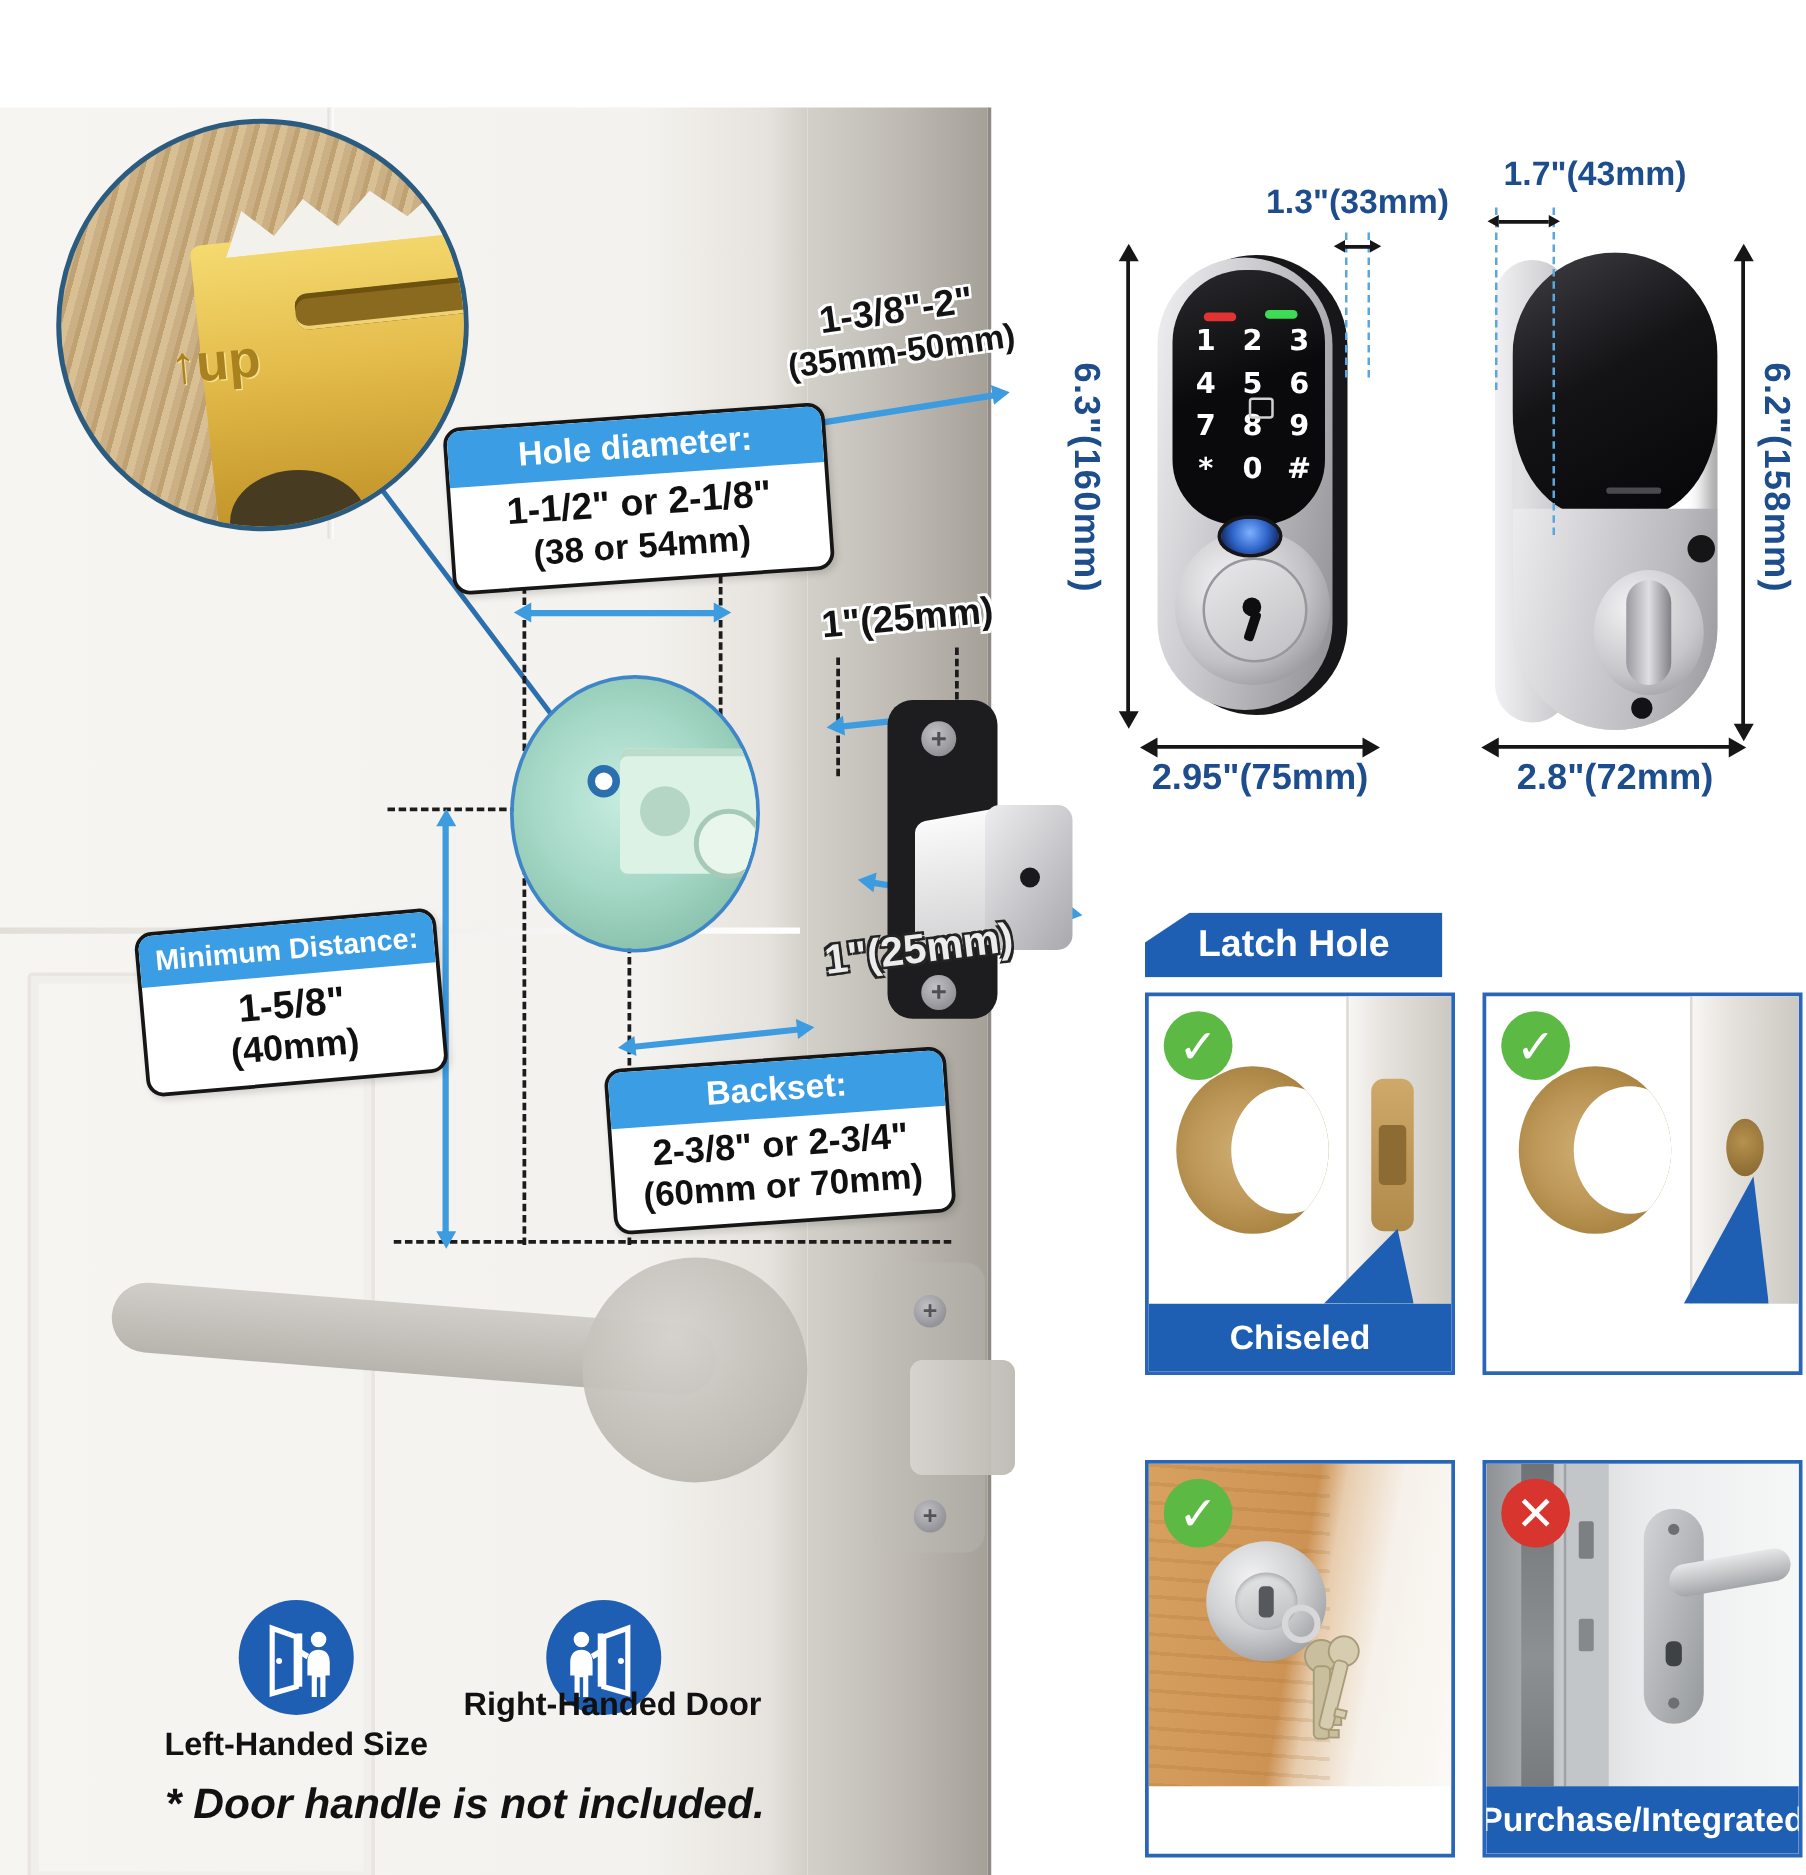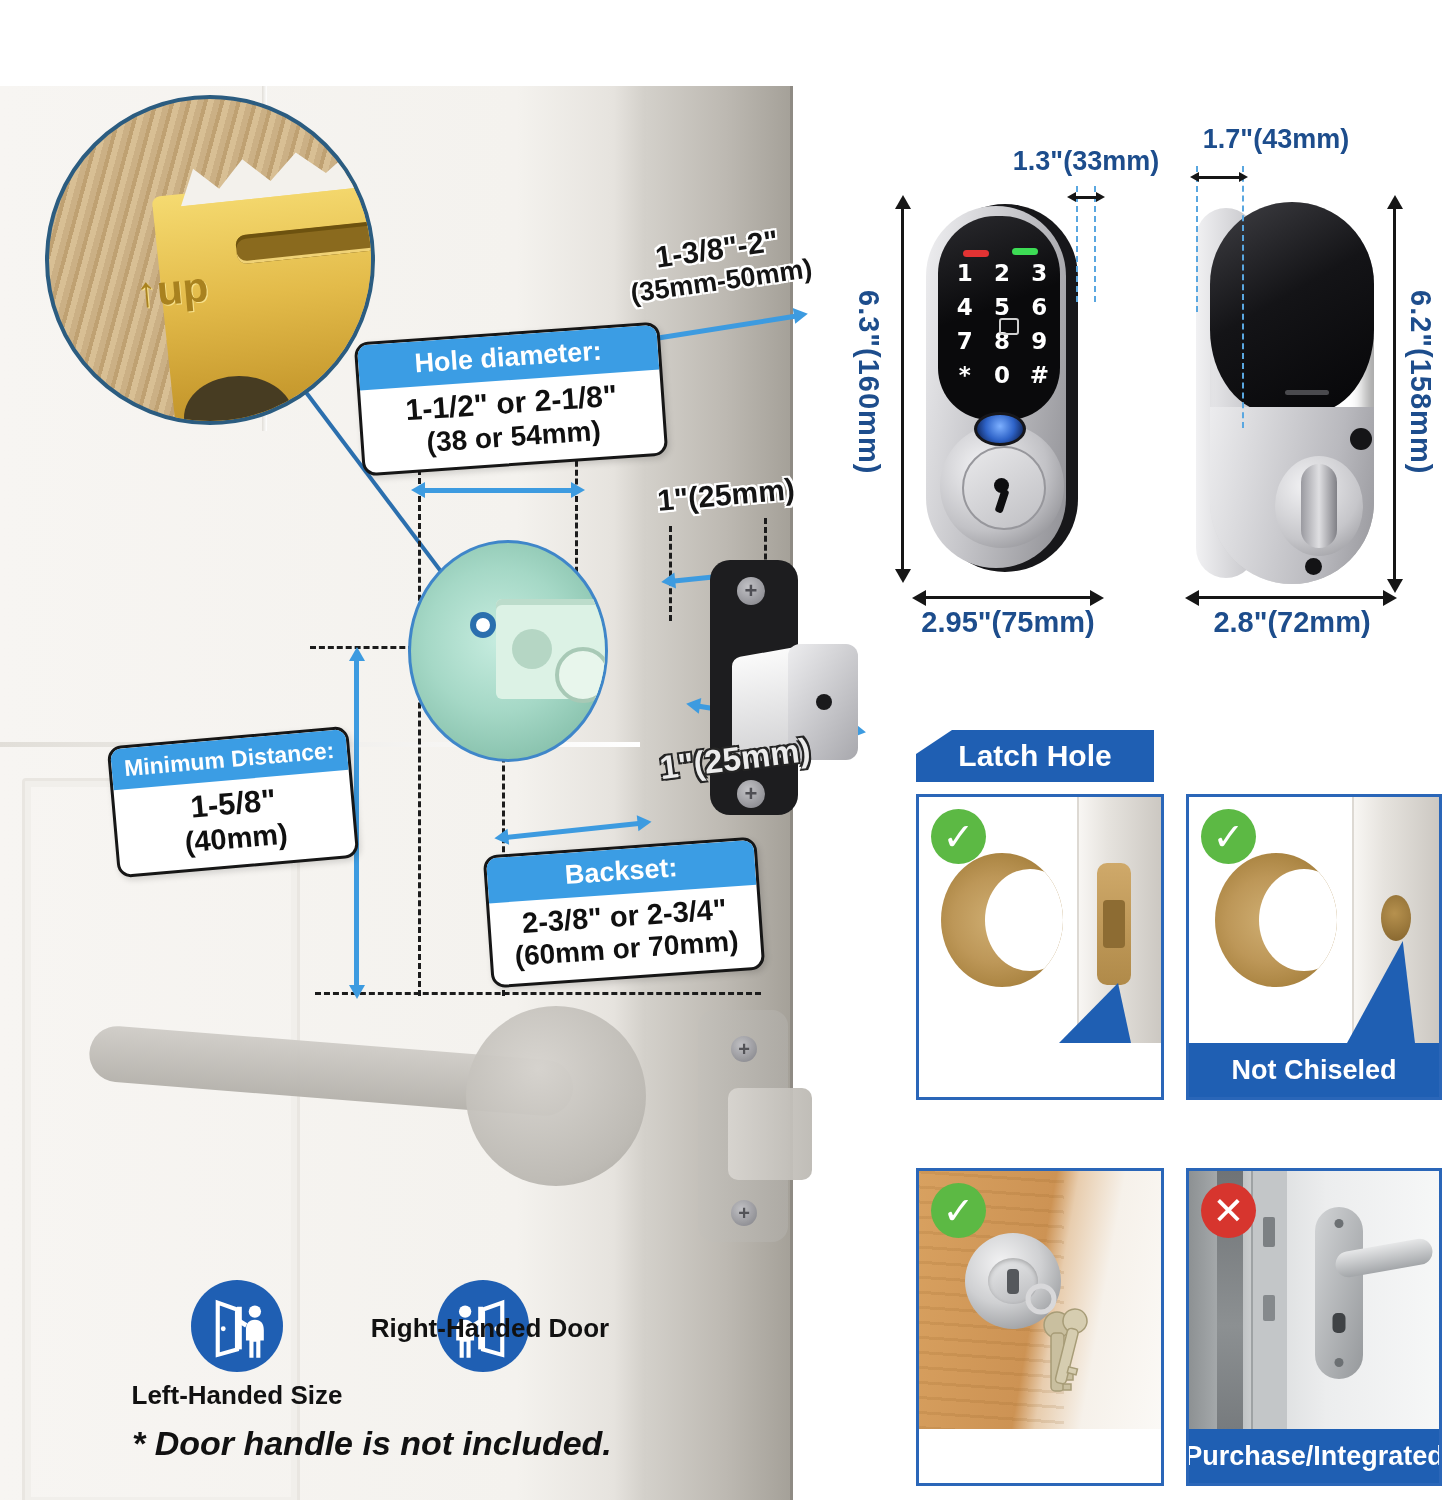--- a/index.html
+++ b/index.html
@@ -217,21 +217,21 @@
     <svg width="66" height="66" viewBox="0 0 96 96" style="transform:scaleX(-1);">
       <polygon points="20,14 48,24 48,82 20,90" fill="none" stroke="#fff" stroke-width="6"></polygon>
       <circle cx="28" cy="52" r="3.5" fill="#fff"></circle>
       <rect x="48" y="20" width="7" height="62" fill="#fff"></rect>
       <circle cx="74" cy="27" r="9" fill="#fff"></circle>
       <path d="M74 39 c-9 0 -13 6 -13 15 v15 h5 v25 h6 v-23 h4 v23 h6 v-25 h5 v-15 c0 -9 -4 -15 -13 -15 z" fill="#fff"></path>
       <polygon points="63,44 50,36 47,42 60,50" fill="#fff"></polygon>
     </svg>
   </div>
   <div class="handlabel" style="left:122px;top:1380px;width:230px;">Left-Handed Size</div>
-  <div class="handlabel" style="left:370px;top:1313px;width:240px;">Right-Handed Door</div>
+  <div class="handlabel" style="left:370px;top:1348px;width:240px;">Right-Handed Door</div>
   <div class="foot" style="left:132px;top:1424px;font-style:italic;">* Door handle is not included.</div>
 
   <div class="abs" style="left:932px;top:204px;width:146px;height:368px;border-radius:74px;background:#17171a;"></div>
   <div class="abs" style="left:926px;top:206px;width:140px;height:362px;border-radius:70px;
        background:linear-gradient(100deg,#f0f0f2 0%,#c7c7cb 45%,#8f8f94 100%);"></div>
   <div class="abs" style="left:938px;top:216px;width:122px;height:204px;border-radius:58px 58px 52px 52px;
        background:linear-gradient(160deg,#2a2a2e 0%,#0a0a0c 45%);"></div>
   <div class="abs" style="left:963px;top:250px;width:26px;height:7px;border-radius:4px;background:#e23333;"></div>
   <div class="abs" style="left:1012px;top:248px;width:26px;height:7px;border-radius:4px;background:#3ddc55;"></div>
   <div class="keypad" style="left:946px;top:256px;width:112px;height:136px;">
@@ -298,29 +298,29 @@
   </div>
   <div class="spanel" style="left:916px;top:794px;width:242px;height:300px;">
     <div class="edgecol"></div>
     <div class="woodhole" style="left:22px;top:56px;width:122px;height:134px;"></div>
     <div class="abs" style="left:178px;top:66px;width:34px;height:122px;border-radius:10px;z-index:3;
          background:linear-gradient(180deg,#cfa96a,#b08a49);">
       <div style="position:absolute;left:18%;top:30%;width:64%;height:40%;background:#8d6c33;border-radius:4px;"></div>
     </div>
     <div class="ptr" style="left:140px;top:186px;width:72px;height:60px;"></div>
     <div class="badge green">✓</div>
+    <div class="sbar">Chiseled</div>
   </div>
   <div class="spanel" style="left:1186px;top:794px;width:250px;height:300px;">
     <div class="edgecol"></div>
     <div class="woodhole" style="left:26px;top:56px;width:122px;height:134px;"></div>
     <div class="abs" style="left:192px;top:98px;width:30px;height:46px;border-radius:50%;z-index:3;
          background:radial-gradient(circle at 45% 40%,#b6914e,#8d6c33 80%);"></div>
     <div class="ptr" style="left:158px;top:144px;width:68px;height:102px;"></div>
     <div class="badge green">✓</div>
-    <div class="sbar">Not Chiseled</div>
   </div>
 
   <div class="spanel" style="left:916px;top:1168px;width:242px;height:312px;">
     <div class="abs" style="left:0;top:0;right:0;bottom:54px;
          background:linear-gradient(100deg,#d8a160 0%,#cd9354 48%,#e8cdae 56%,#f6f1ea 72%,#fbf9f6 100%);"></div>
     <div class="abs" style="left:0;top:0;width:60%;bottom:54px;
          background:repeating-linear-gradient(4deg,rgba(140,90,30,.14) 0 3px,transparent 3px 15px);"></div>
     <div class="abs" style="left:46px;top:62px;width:96px;height:96px;border-radius:50%;z-index:3;
          background:radial-gradient(circle at 38% 32%,#f3f3f4,#cfd0d2 45%,#9b9da0 82%,#84868a);">
       <div style="position:absolute;left:24%;top:26%;width:52%;height:48%;border-radius:50%;

